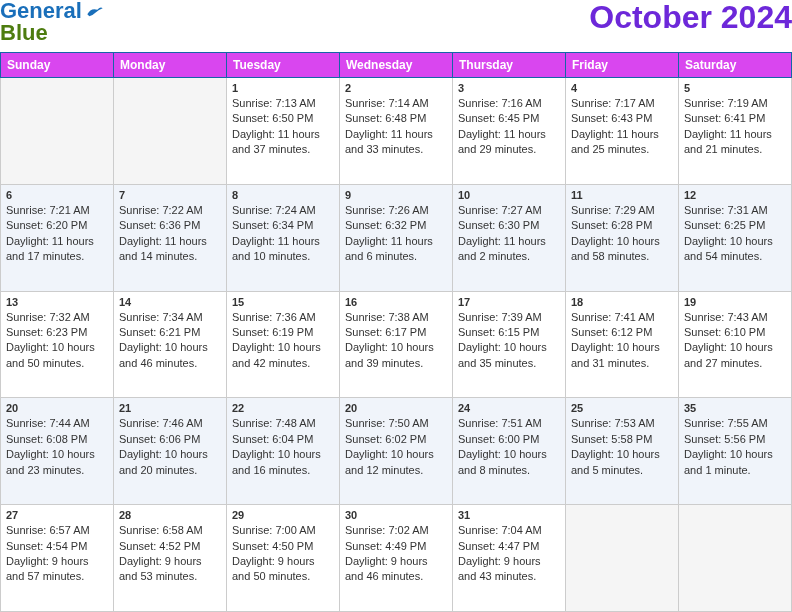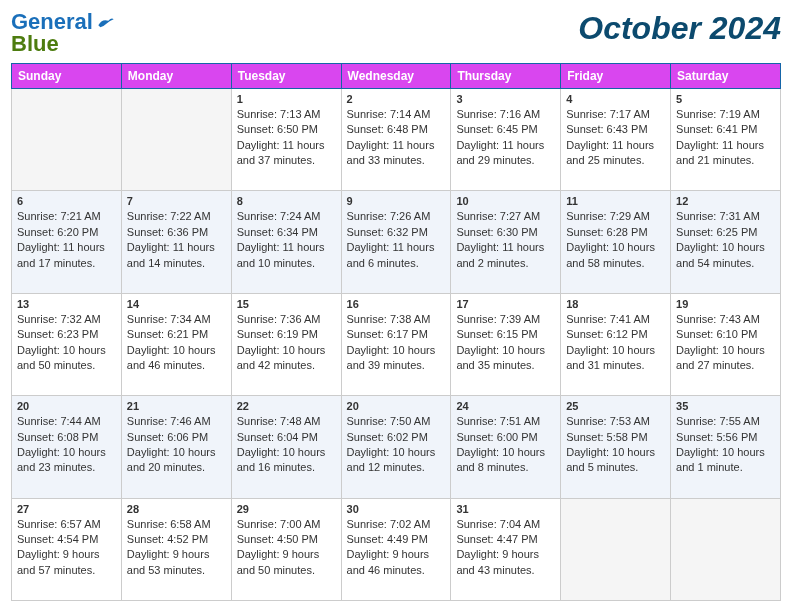--- a/index.html
+++ b/index.html
@@ -6,21 +6,21 @@
     body {
       width: 792px;
       height: 612px;
       font-family: Arial, sans-serif;
       background: #fff;
       overflow: hidden;
     }
     .page {
       width: 792px;
       height: 612px;
-      padding: 11px;
+      padding: 0;
       display: flex;
       flex-direction: column;
     }
     .header {
       display: flex;
       justify-content: space-between;
       align-items: flex-start;
       margin-bottom: 8px;
     }
     .logo {
@@ -40,23 +40,22 @@
       width: 20px;
       height: 20px;
       margin-left: 2px;
     }
     .title-section {
       text-align: right;
     }
     .month-title {
       font-size: 32px;
       font-weight: bold;
-      color: #0c4a6e;
+      color: #6d28d9;
       line-height: 1.1;
-      font-style: italic;
     }
     .subtitle {
       font-size: 14px;
       color: #555;
     }
     .calendar {
       flex: 1;
       border: 1px solid #ccc;
       border-collapse: collapse;
       width: 100%;

